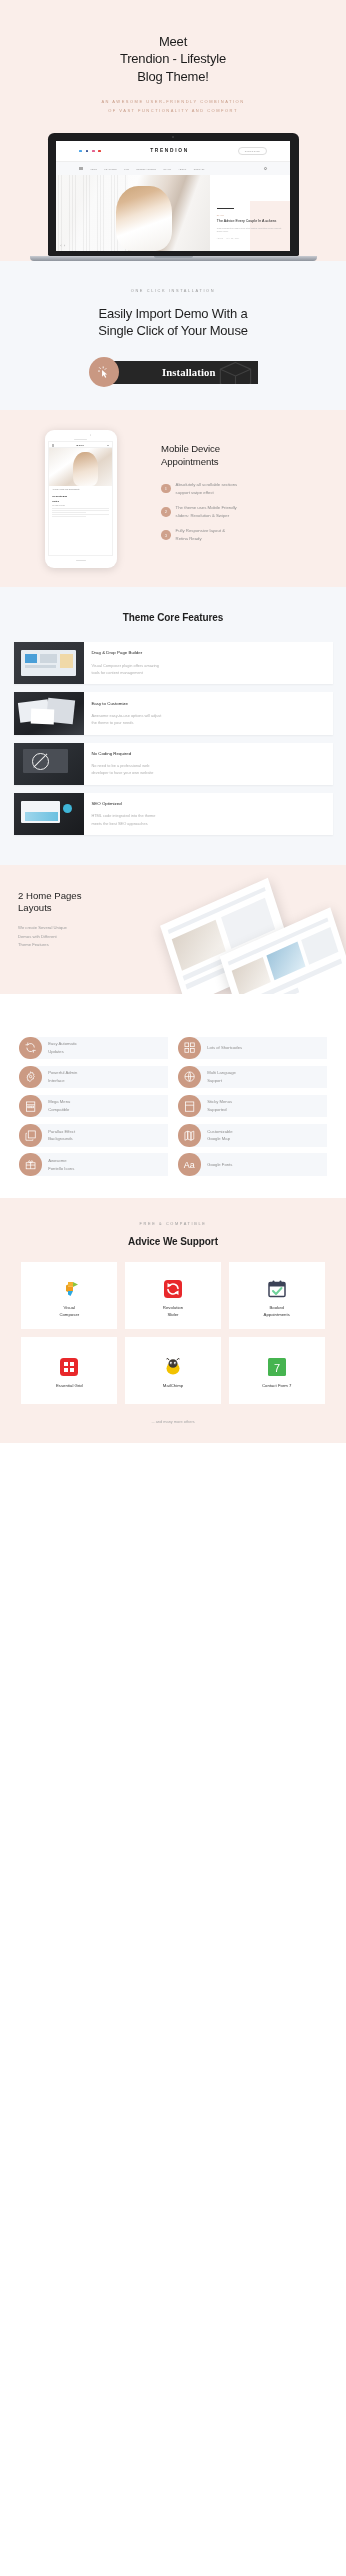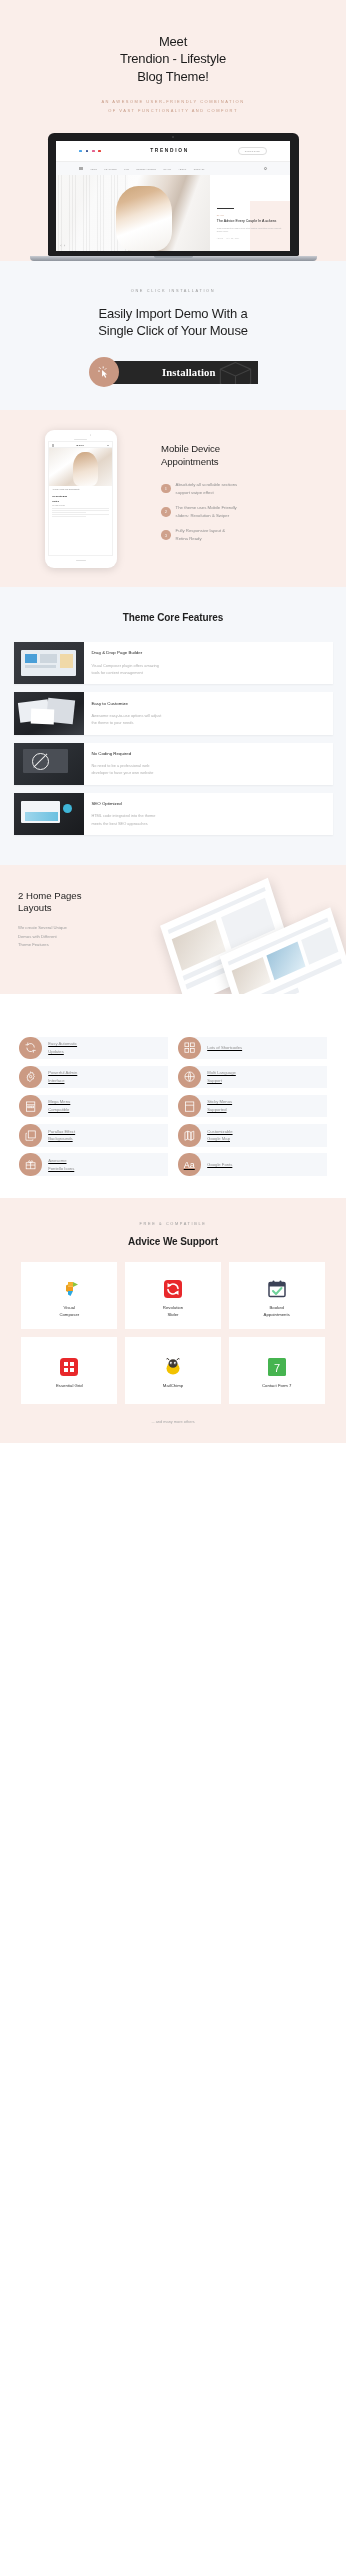--- a/index.html
+++ b/index.html
@@ -185,21 +185,21 @@
     position:absolute; background:#fff; box-shadow:0 3.4px 12.4px rgba(0,0,0,.16);
   }
   .hl1 { left:12.4px; top:5.6px; width:118px; height:84px; transform:rotate(-24deg) skewX(-6deg); }
   .hl2 { left:73px; top:35px; width:121px; height:87px; transform:rotate(-24deg) skewX(-6deg); }
   .hl .strip{position:absolute;left:5.6px;right:5.6px;height:4.5px;background:#eceff3;}
   .hl .ph{position:absolute;background:linear-gradient(140deg,#dcd3c9,#f6f3ef);}
 
   
   .other { background:#fff; padding:26px 0 22.5px; }
   .grid { margin-top:17px; padding:0 19px; display:grid; grid-template-columns:1fr 1fr; gap:6.7px 10px; }
-  .gcell { position:relative; height:22.5px; display:flex; align-items:center;text-decoration:underline; }
+  .gcell { position:relative; height:22.5px; display:flex; align-items:center; }
   .gbg { position:absolute; left:15.7px; right:0; top:0; bottom:0; background:#f5f7fa; }
   .gicon {
     width:22.5px;height:22.5px;border-radius:50%;background:#cb9a83;flex:none;
     display:flex;align-items:center;justify-content:center;position:relative;z-index:2;
   }
   .gtxt { position:relative; z-index:2; margin-left:6.7px; font-size:4.2px; color:#8e8e8e; line-height:1.85; }
 
   
   .plugins { background:#faeeea; padding:22.5px 0 19px; text-align:center; }
   .pgrid { margin-top:15.7px; padding:0 21.4px; display:grid; grid-template-columns:1fr 1fr 1fr; gap:7.9px; }

